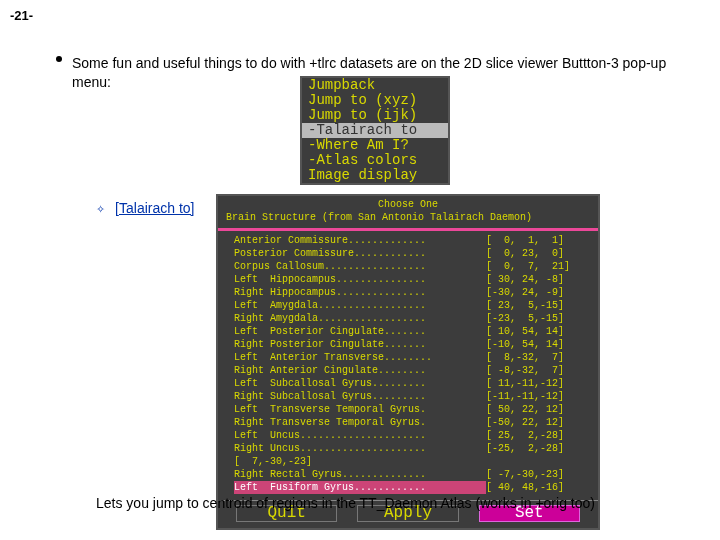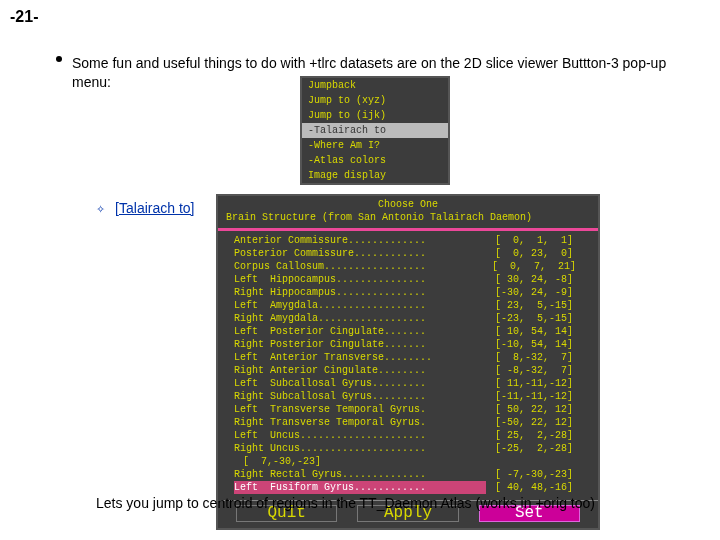--- a/index.html
+++ b/index.html
@@ -1,33 +1,33 @@
 <!DOCTYPE html>
 <html><head>
 <meta charset="utf-8">
 <style>
   html,body{margin:0;padding:0;background:#fff;font-family:Arial,Helvetica,sans-serif;font-size:14px;color:#000}
   .page{width:720px;height:540px;position:relative;box-sizing:border-box}
-  .page-num{position:absolute;top:8px;left:10px;font-weight:bold;font-size:16px}
+  .page-num{position:absolute;top:8px;left:10px;font-weight:bold;font-size:13px}
   .bullet-row{position:absolute;top:54px;left:72px;right:30px}
   .bullet-dot{position:absolute;left:-16px;top:2px;width:6px;height:6px;background:#000;border-radius:50%}
   .bullet-text{line-height:1.35}
-  .popup{position:absolute;top:76px;left:300px;width:146px;background:#3c3c3c;border:2px solid #555;font-family:'Courier New',monospace;font-size:10px;line-height:15px}
+  .popup{position:absolute;top:76px;left:300px;width:146px;background:#3c3c3c;border:2px solid #555;font-family:'Courier New',monospace;font-size:14px;line-height:15px}
   .popup-row{padding:0 6px;color:#d9d900}
   .popup-highlight{background:#bbb;color:#333}
   .sub{position:absolute;top:200px;left:96px}
   .dia{display:inline-block;color:#0033aa;margin-right:6px;font-size:11px}
   .tal-label{color:#0033aa;text-decoration:underline;font-weight:normal}
   .chooser{position:absolute;top:194px;left:216px;width:380px;background:#3c3c3c;border:2px solid #555;font-family:'Courier New',monospace;font-size:10px;color:#d9d900;line-height:13px}
   .chooser-head{padding:2px 8px 4px;border-bottom:3px solid #ec4899}
   .chooser-head .line1{text-align:center}
   .chooser-body{padding:3px 16px 2px}
   .crow{display:flex;justify-content:space-between;white-space:pre}
   .crow .name{flex:1}
-  .crow .coord{color:#d9d900;text-align:center;min-width:96px}
+  .crow .coord{color:#d9d900;text-align:left;min-width:96px}
   .crow.hl .name{background:#c47;color:#fff}
   .chooser-btns{display:flex;gap:20px;padding:4px 18px 6px;border-top:1px solid #888;margin-top:4px}
   .cbtn{flex:1;text-align:center;border:1px solid #777;background:#3a3a3a;color:#d9d900;font-size:16px;padding:1px 0}
   .cbtn.set{background:#c09;color:#fff;border-color:#d6d}
   .after{position:absolute;top:494px;left:96px;right:40px;line-height:1.35}
 </style>
 </head>
 <body>
 <div class="page">
 

